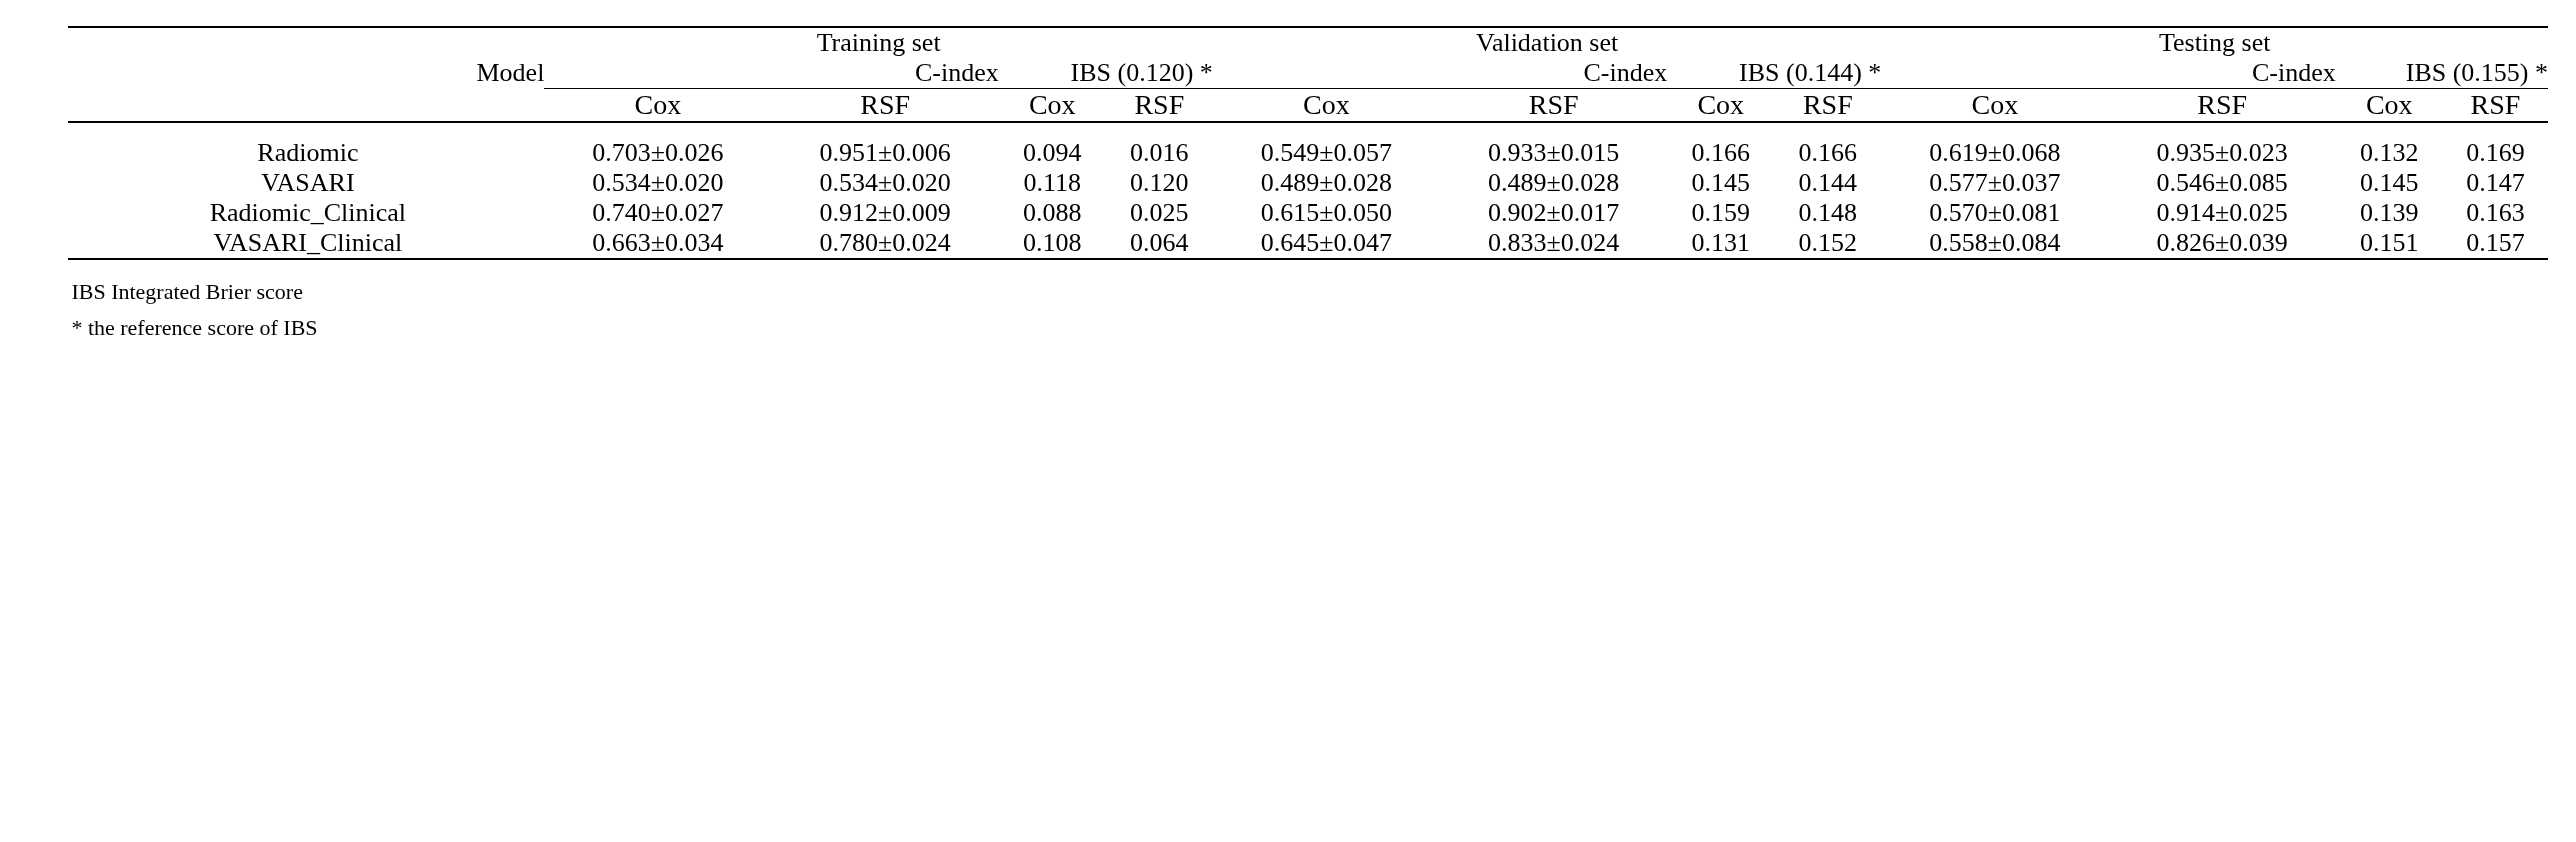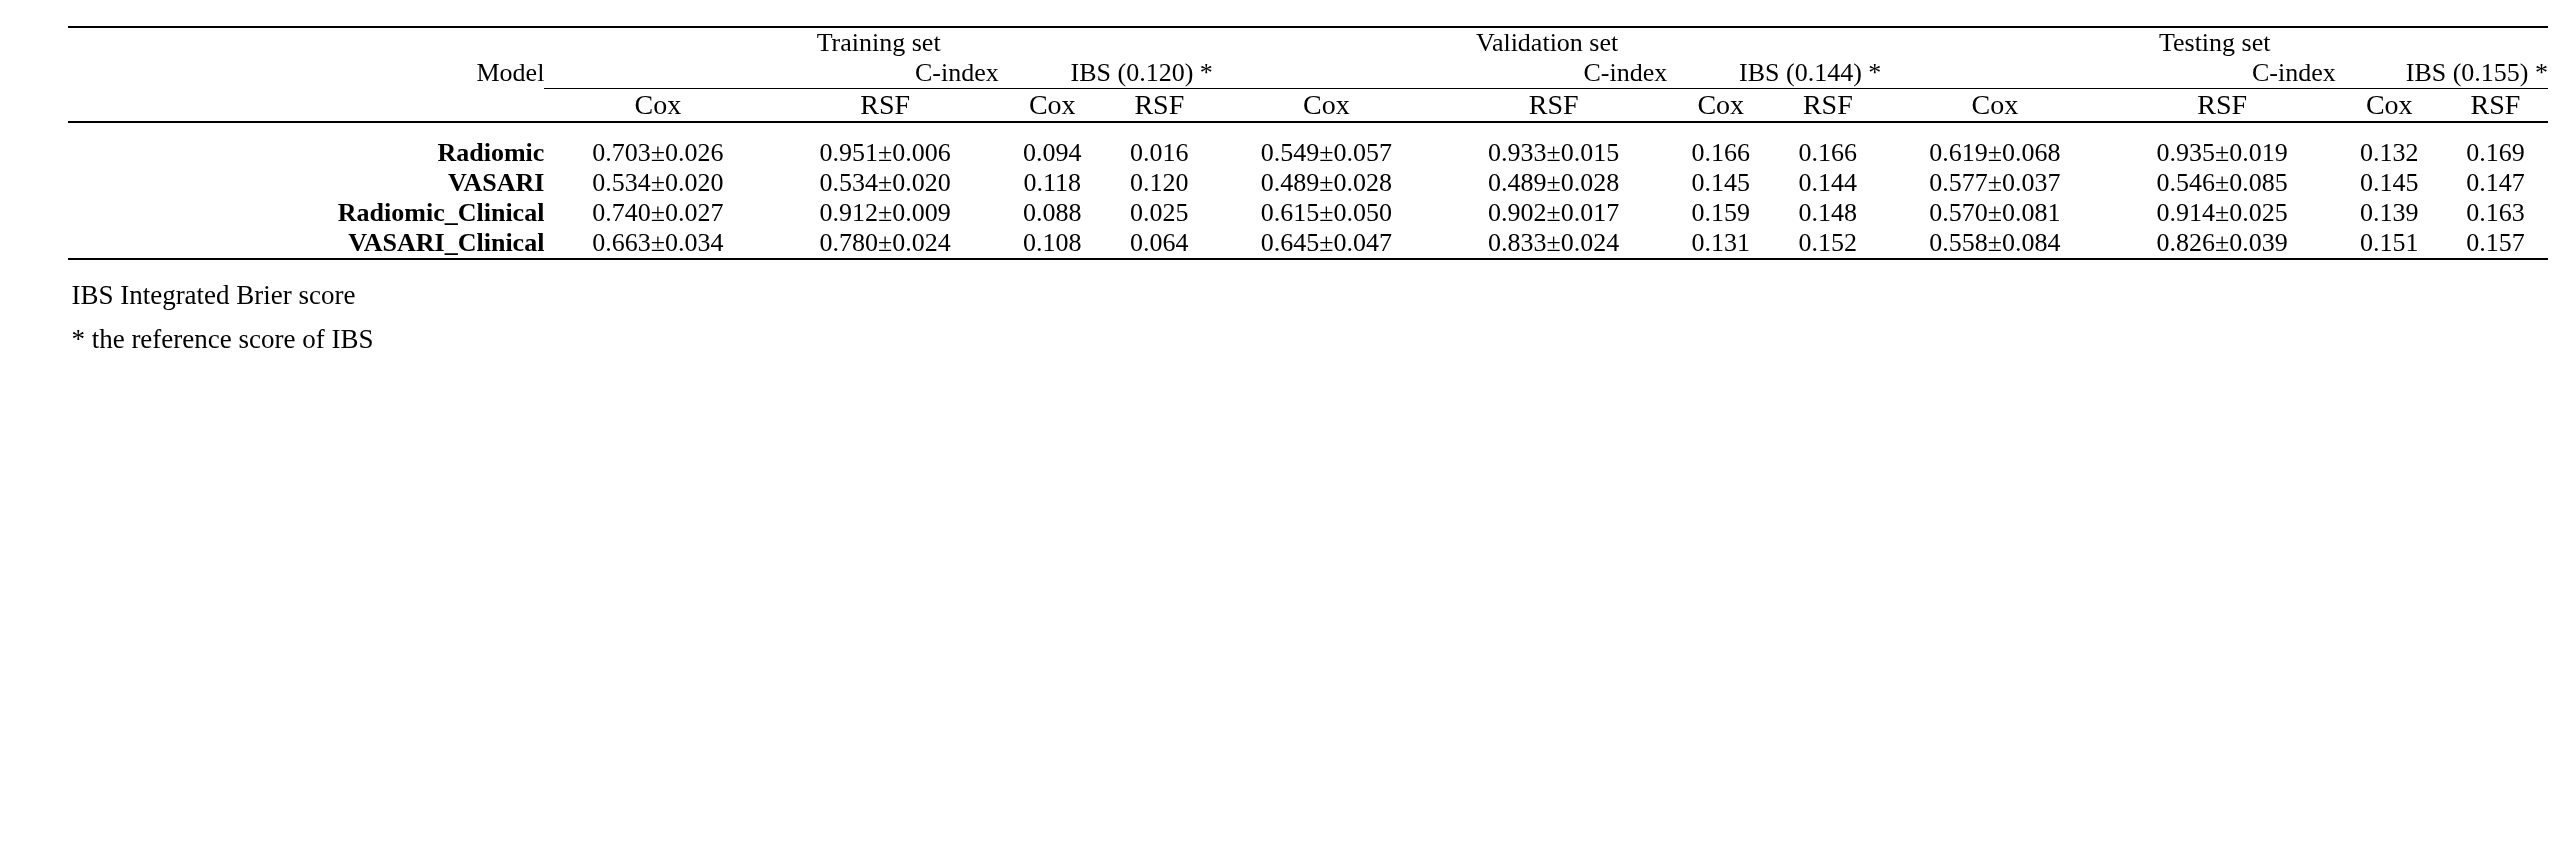--- a/index.html
+++ b/index.html
@@ -68,34 +68,34 @@
     text-align: center;
     padding: 8.6px 0 12px 0;
   }
   tbody td {
     font-size: 26px;
     text-align: center;
     padding: 11px 0 11px 0;
     white-space: nowrap;
   }
   tbody td.rowname {
-    text-align: right;
-    font-weight: bold;
+    text-align: center;
+    font-weight: normal;
     padding-left: 3.4px;
     white-space: nowrap;
   }
   tbody tr.first-body td {
     padding-top: 15.4px;
   }
   .notes {
     margin-top: 13.7px;
     padding-left: 3.4px;
   }
   .notes div {
-    font-size: 27px;
+    font-size: 22px;
     line-height: 1.62;
     white-space: nowrap;
   }
 </style>
 </head>
 <body>
 
 <div class="sheet">
 
   <table class="result-table">
@@ -159,21 +159,21 @@
         <td class="rowname">Radiomic</td>
         <td>0.703±0.026</td>
         <td>0.951±0.006</td>
         <td>0.094</td>
         <td>0.016</td>
         <td>0.549±0.057</td>
         <td>0.933±0.015</td>
         <td>0.166</td>
         <td>0.166</td>
         <td>0.619±0.068</td>
-        <td>0.935±0.019</td>
+        <td>0.935±0.023</td>
         <td>0.132</td>
         <td>0.169</td>
       </tr>
       <tr>
         <td class="rowname">VASARI</td>
         <td>0.534±0.020</td>
         <td>0.534±0.020</td>
         <td>0.118</td>
         <td>0.120</td>
         <td>0.489±0.028</td>

